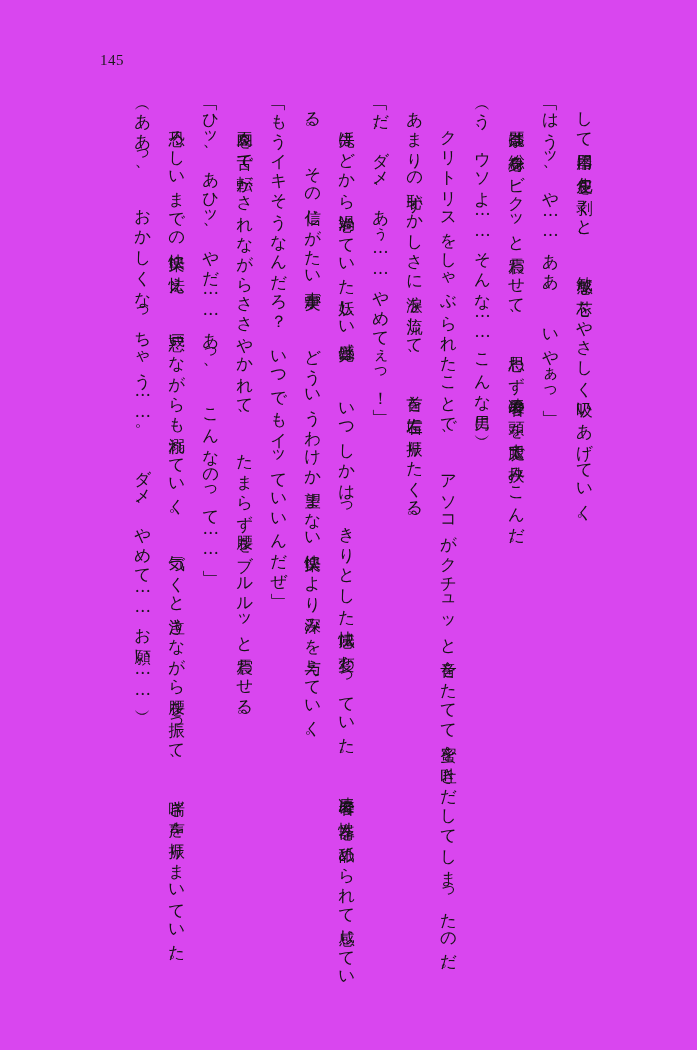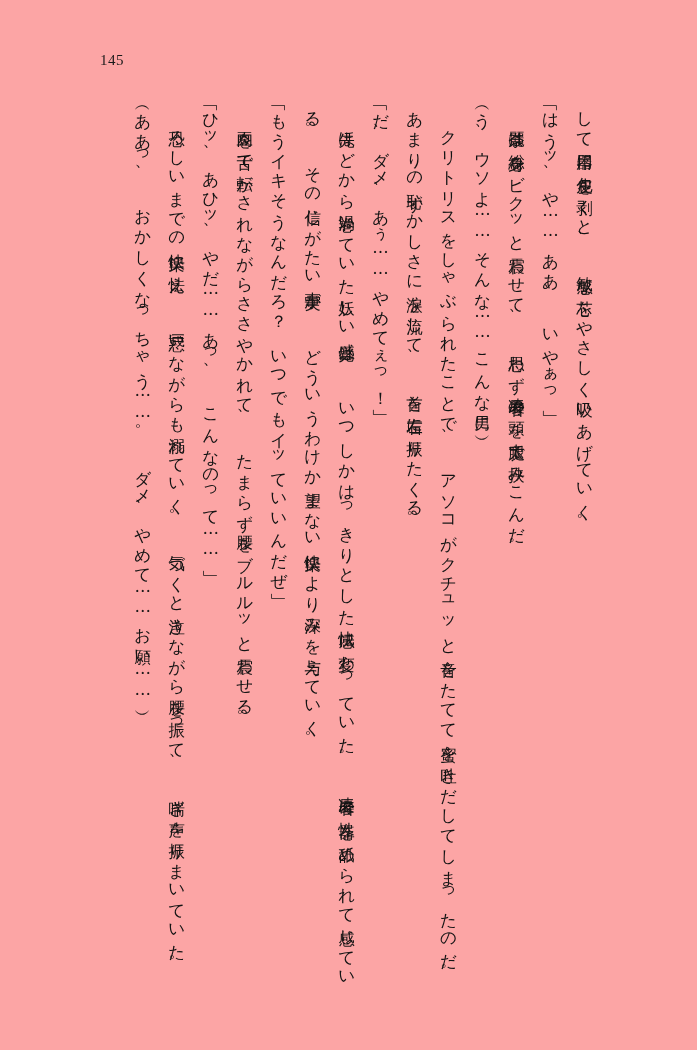--- a/index.html
+++ b/index.html
@@ -4,21 +4,21 @@
 <style>
   html, body {
     margin: 0;
     padding: 0;
     background: #ffffff;
   }
   .page {
     position: relative;
     width: 697px;
     height: 1050px;
-    background: #fca5a5;
+    background: #d946ef;
     overflow: hidden;
     font-family: "Liberation Serif", "DejaVu Serif", serif;
     color: #1a1a1a;
   }
   .page-number {
     position: absolute;
     top: 52px;
     left: 100px;
     font-size: 15px;
     letter-spacing: 0.5px;

